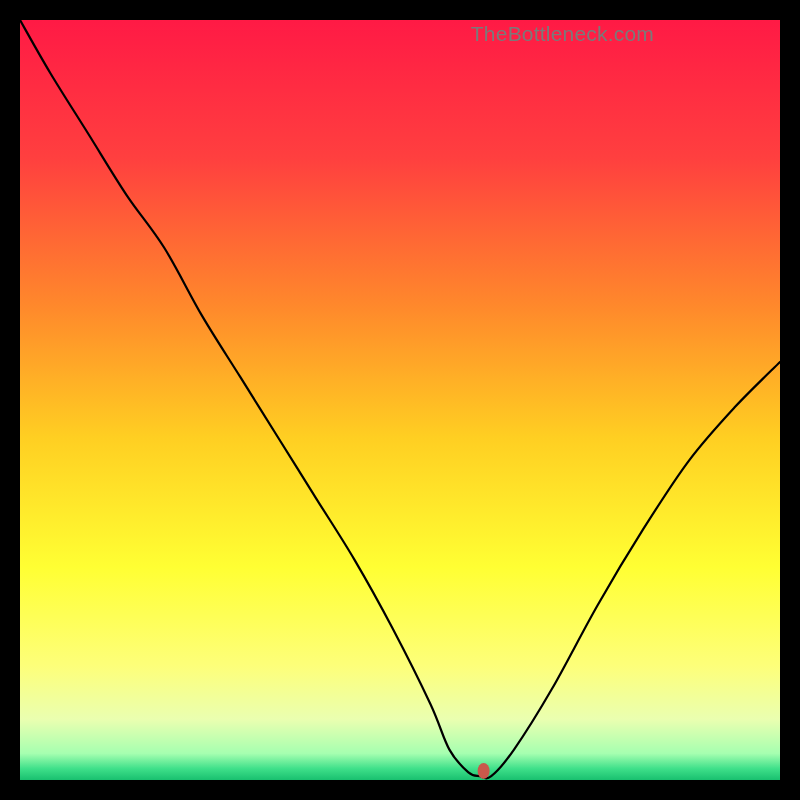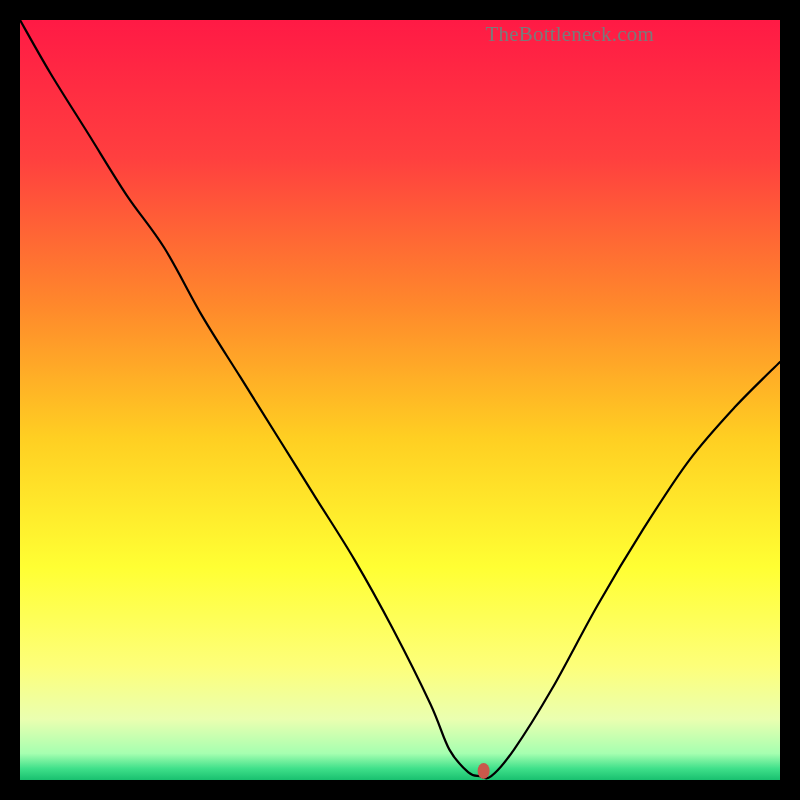--- a/index.html
+++ b/index.html
@@ -11,21 +11,20 @@
     overflow: hidden;
     font-family: Arial, Helvetica, sans-serif;
   }
   .frame {
     position: absolute;
     left: 20px;
     top: 20px;
     width: 640px;
     height: 760px;
     background: #fef9c3;
-    font-family: Liberation Serif, serif;
   }
   .plot-area {
     position: absolute;
     left: 0;
     top: 0;
     width: 760px;
     height: 760px;
   }
   .watermark {
     position: absolute;

